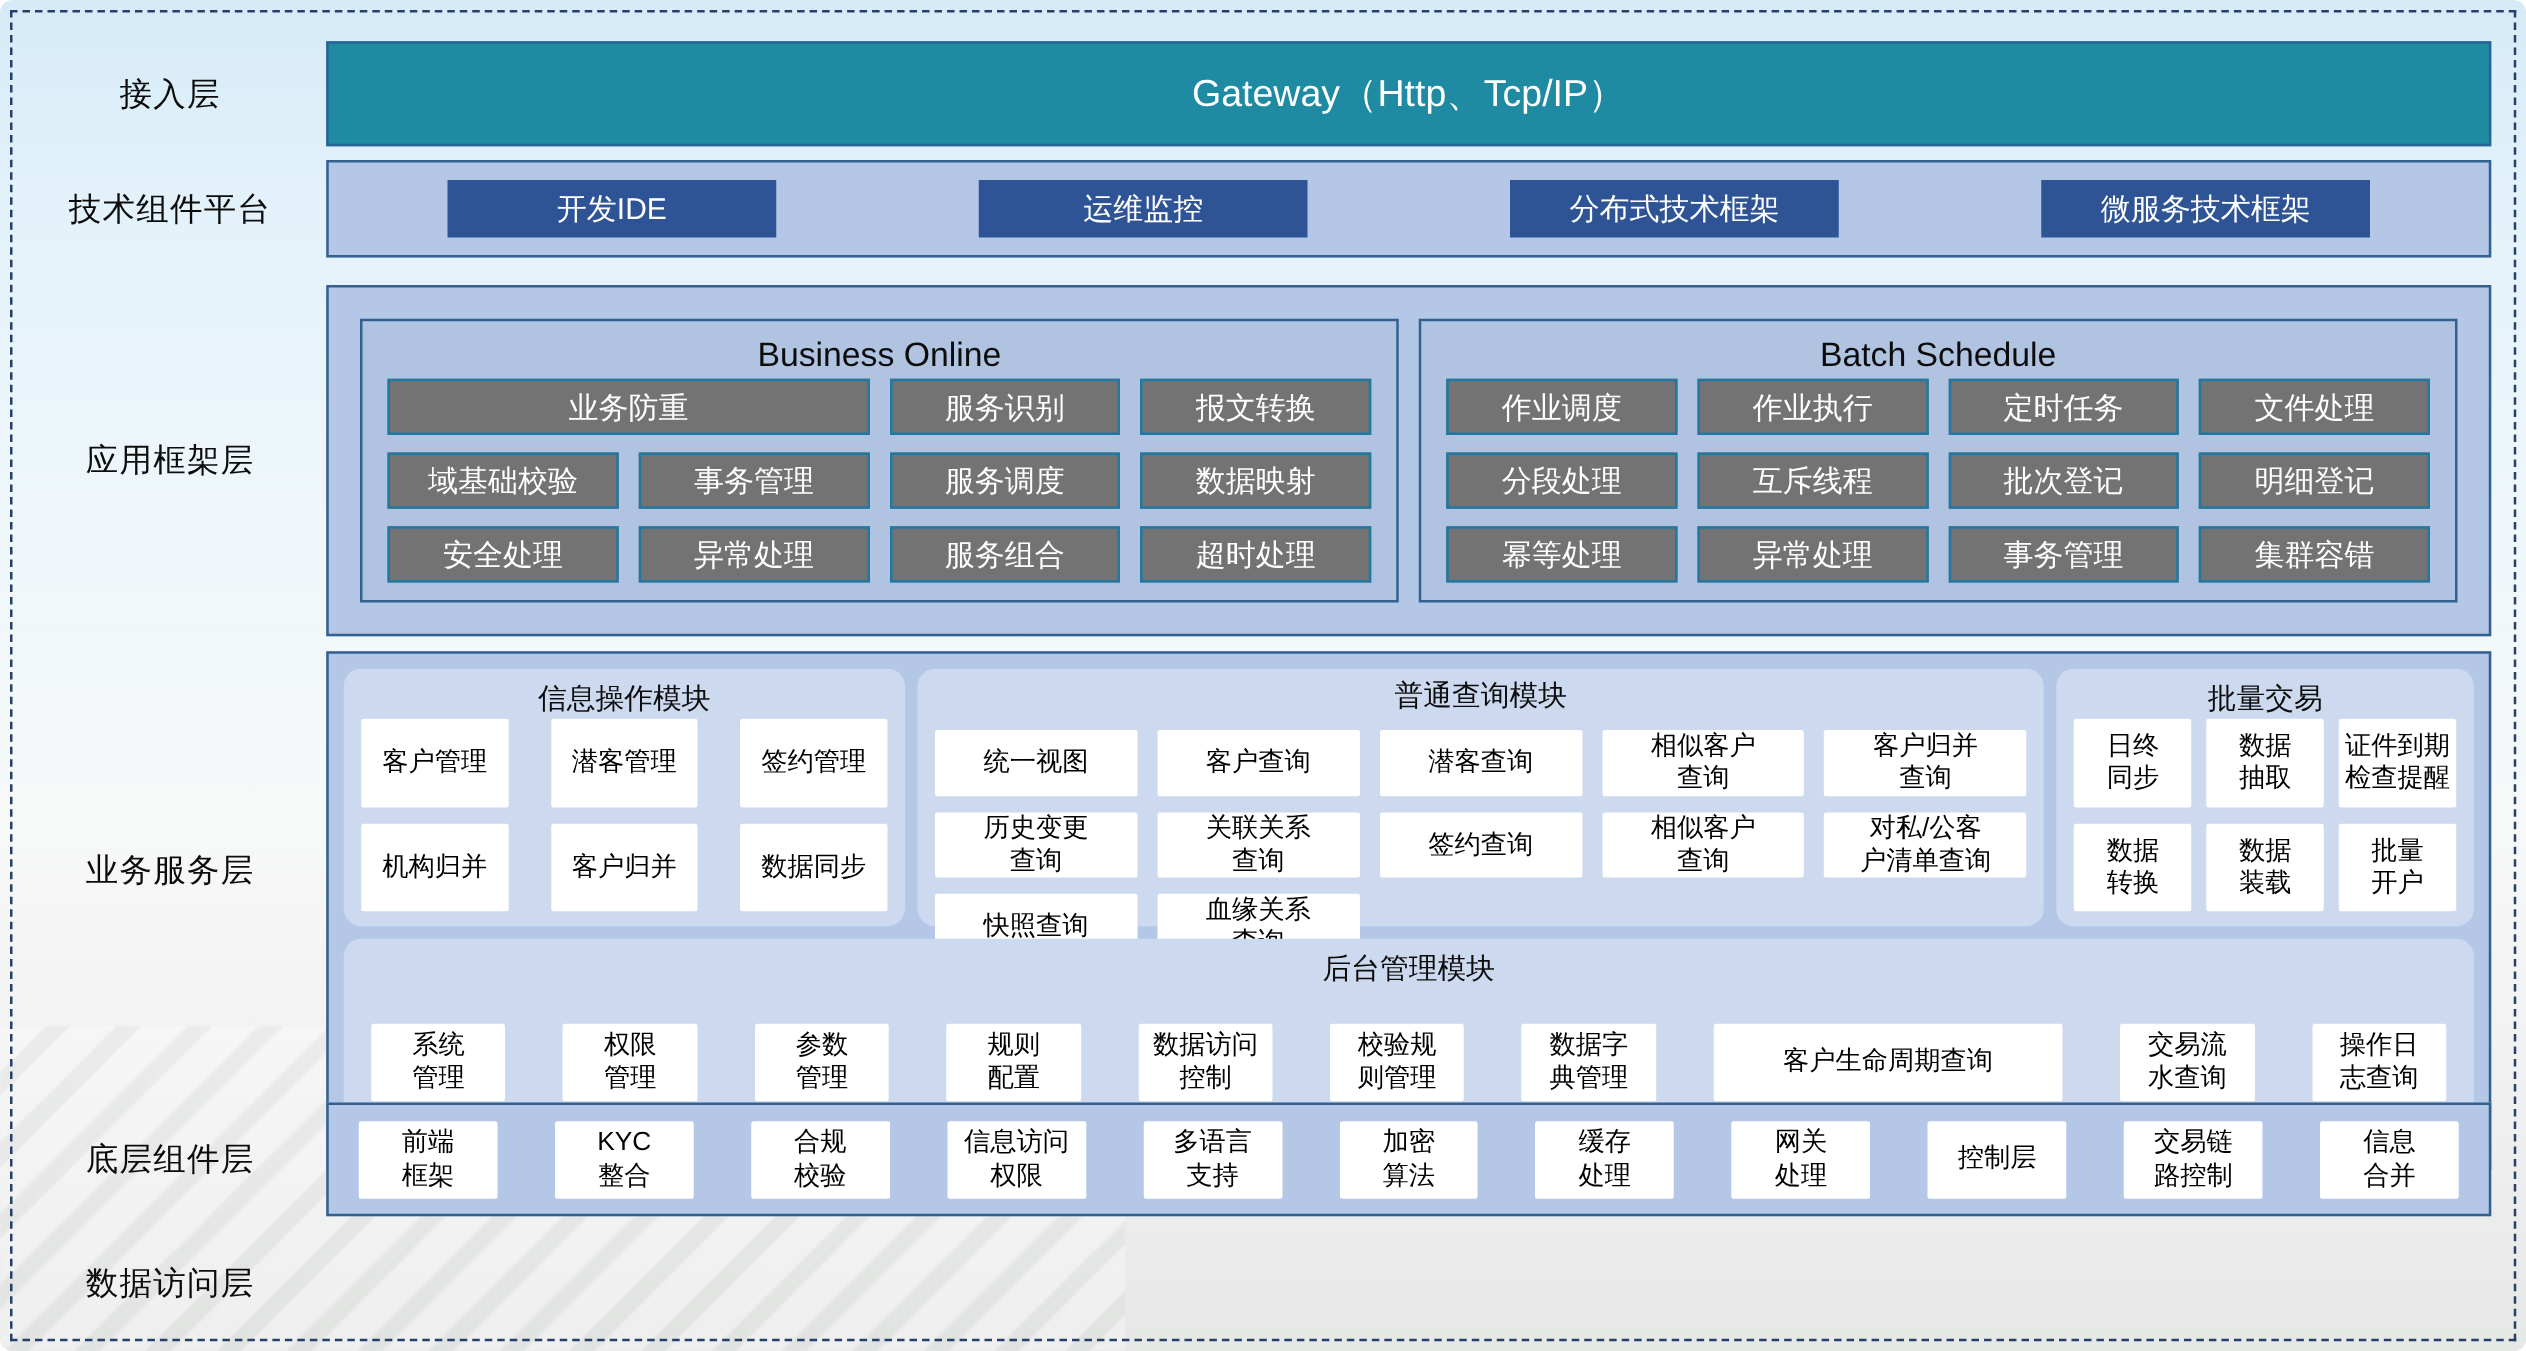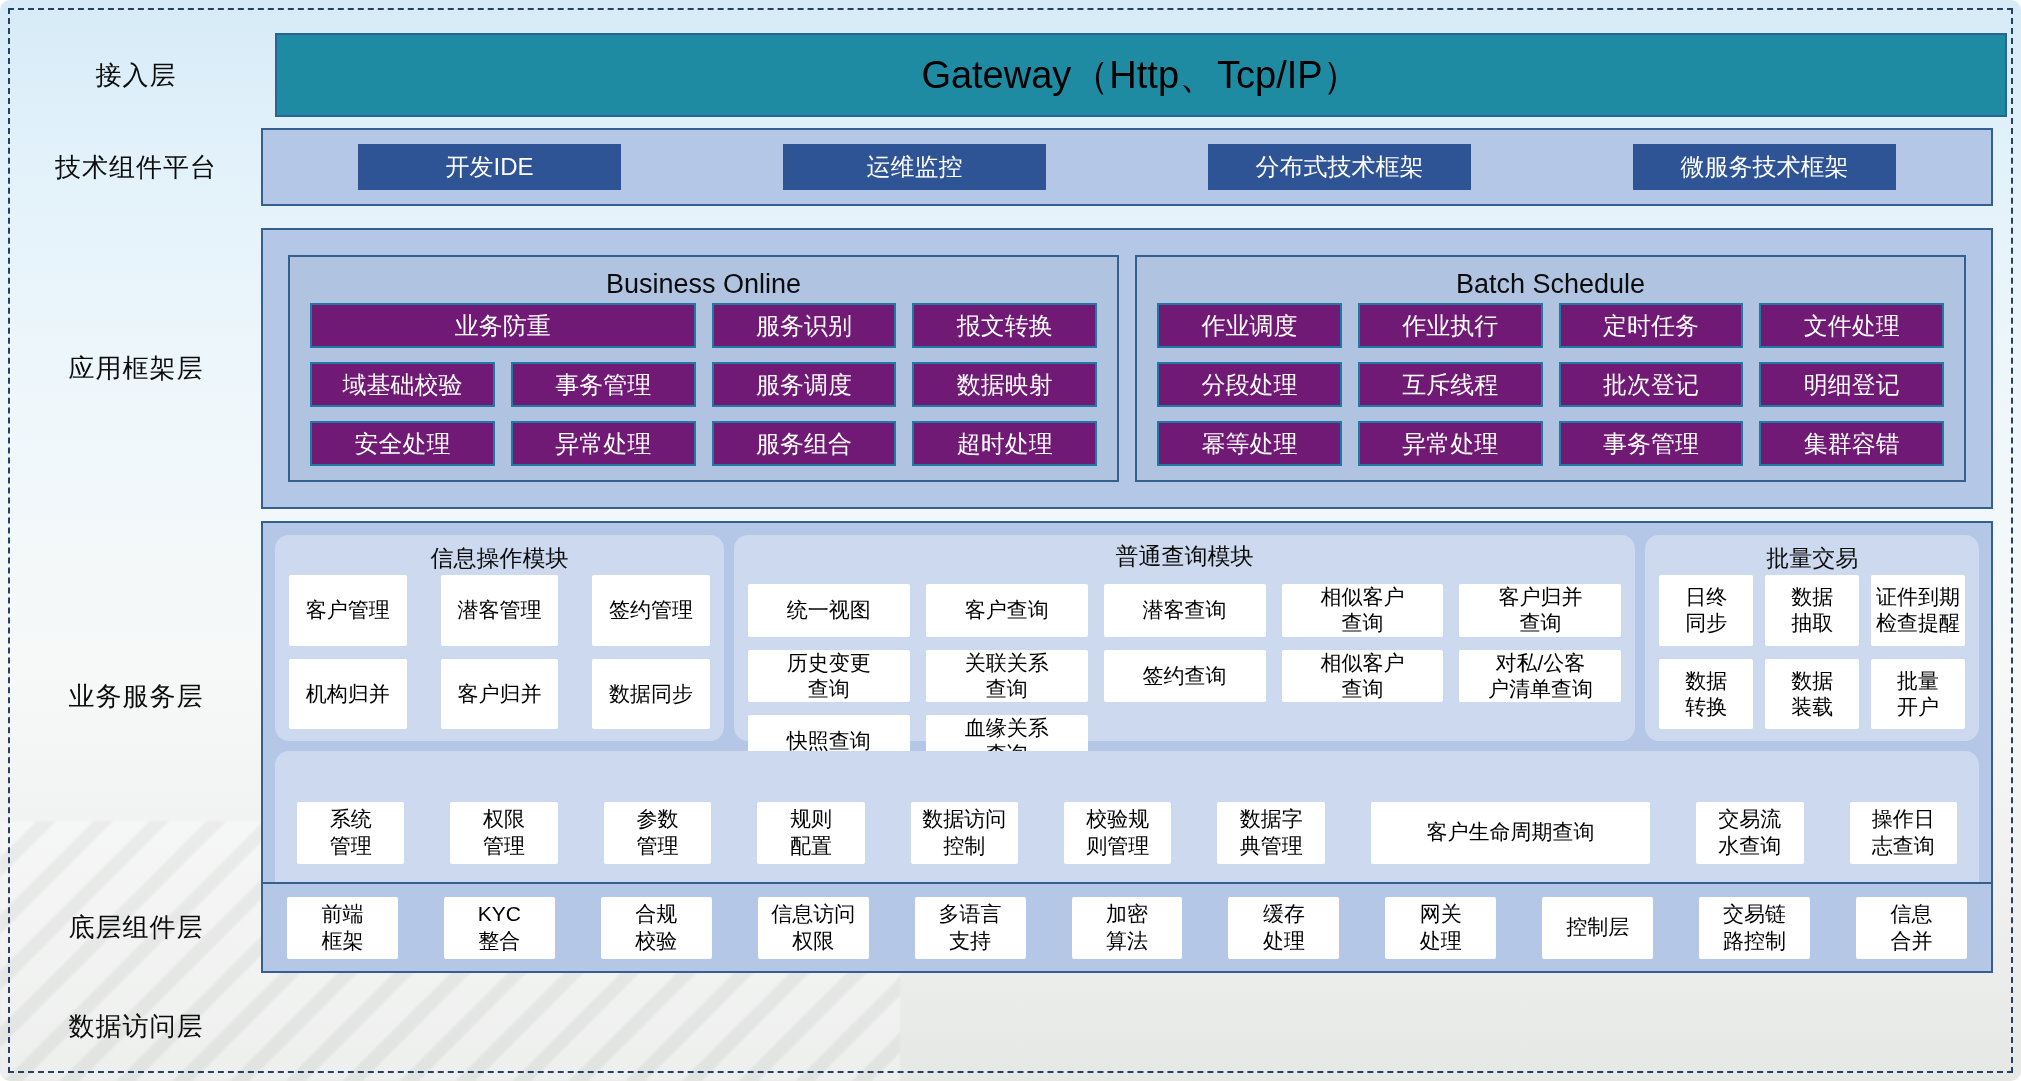--- a/index.html
+++ b/index.html
@@ -28,41 +28,41 @@
   .lab-access{top:33px;height:84px;}
   .lab-tech{top:128px;height:78px;}
   .lab-framework{top:228px;height:281px;}
   .lab-service{top:521px;height:351px;}
   .lab-base{top:882px;height:91px;}
   .lab-data{top:984px;height:84px;}
 
   .row{position:absolute;left:261px;width:1732px;box-sizing:border-box;}
   .bar{
     display:flex;align-items:center;justify-content:center;
-    background:#1e8ba3;border:2px solid #2a6496;color:#000000;font-size:38px;margin-left:14px;
+    background:#1e8ba3;border:2px solid #2a6496;color:#ffffff;font-size:30px;
   }
   .row-access{top:33px;height:84px;}
   .row-data{top:984px;height:84px;}
 
   .container{background:#b4c7e7;border:2px solid #33608f;}
   .row-tech{top:128px;height:78px;display:grid;grid-template-columns:repeat(4,1fr);align-items:center;justify-items:center;padding:0 14px;}
   .navy-chip{
     width:62%;height:46px;background:#2f5496;color:#fff;font-size:24px;
     display:flex;align-items:center;justify-content:center;
   }
 
   .row-framework{top:228px;height:281px;display:flex;gap:16px;padding:25px;}
   .panel{
     flex:1;background:#b0c4e2;border:2px solid #33608f;box-sizing:border-box;
     padding:8px 20px 14px 20px;display:flex;flex-direction:column;
   }
   .panel-title{height:38px;display:flex;align-items:center;justify-content:center;color:#0c0c0c;font-size:27px;}
   .chip-grid4{flex:1;display:grid;grid-template-columns:repeat(4,1fr);column-gap:16px;row-gap:14px;}
   .steel-chip{
-    background:#701a75;border:2px solid #2178a3;color:#fff;font-size:24px;
+    background:#737373;border:2px solid #2178a3;color:#fff;font-size:24px;
     display:flex;align-items:center;justify-content:center;box-sizing:border-box;
   }
   .span2{grid-column:span 2;}
 
   .row-service{top:521px;height:415px;padding:12px;display:flex;flex-direction:column;gap:10px;box-sizing:border-box;}
   .svc-top{display:flex;gap:10px;height:206px;}
   .rpanel{background:#ccd9ef;border-radius:14px;box-sizing:border-box;padding:6px 14px 12px 14px;display:flex;flex-direction:column;}
   .rp-info{flex:26.3 1 0;}
   .rp-query{flex:54.6 1 0;}
   .rp-trade{flex:19.1 1 0;}
@@ -190,20 +190,21 @@
           <div class="white-chip">数据
 转换</div>
           <div class="white-chip">数据
 装载</div>
           <div class="white-chip">批量
 开户</div>
         </div>
       </div>
     </div>
     <div class="rpanel rp-admin">
+      <div class="rp-title">后台管理模块</div>
       <div class="admin-chips">
         <div class="white-chip">系统
 管理</div>
         <div class="white-chip">权限
 管理</div>
         <div class="white-chip">参数
 管理</div>
         <div class="white-chip">规则
 配置</div>
         <div class="white-chip">数据访问

